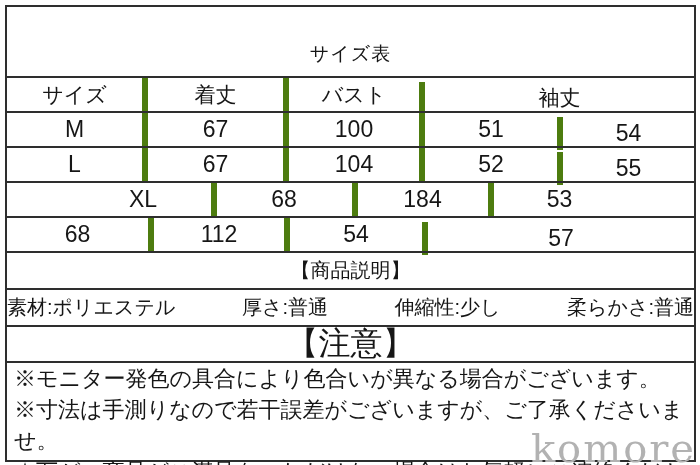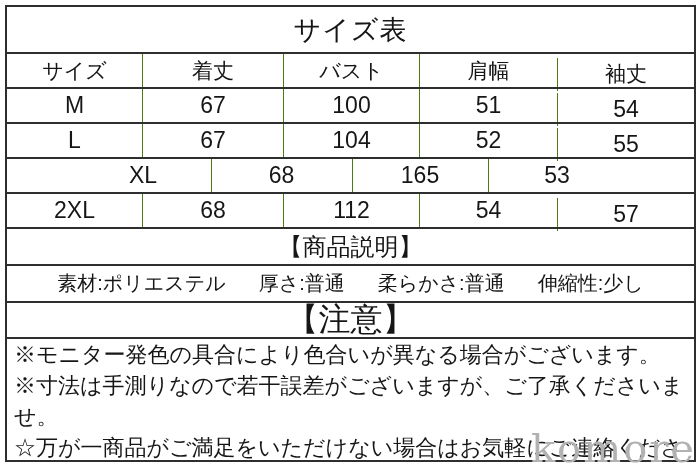--- a/index.html
+++ b/index.html
@@ -30,50 +30,50 @@
   .row {
     display: flex;
     align-items: center;
     justify-content: center;
     box-sizing: border-box;
     border-top: 2px solid #2e2e2e;
     flex: 0 0 auto;
   }
   .row.first { border-top: none; }
 
-  .title-row { height: 45px; font-size: 27px; letter-spacing: 1px; }
+  .title-row { height: 45px; font-size: 19px; letter-spacing: 1px; margin-top: 24px; }
 
   .grid-row { height: 35px; }
   .grid-row .c {
     display: flex;
     align-items: center;
     justify-content: center;
     height: 100%;
     box-sizing: border-box;
-    border-left: 1px solid #4d7c0f;
+    border-left: 6px solid #4d7c0f;
   }
   .grid-row .c:first-child { border-left: none; text-align: right; }
   .c.w1 { width: 135px; }
   .c.w2 { width: 141px; }
   .c.w3 { width: 136px; }
   .c.w4 { width: 138px; }
   .c.w5 { flex: 1; margin-top: 7px; }
 
   .header-row { font-size: 21px; }
   .data-row  { font-size: 23px; }
 
-  .section-row { height: 37px; font-size: 24px; }
+  .section-row { height: 37px; font-size: 20px; }
   .caution-row { height: 36px; font-size: 32px; }
 
   .specs-row {
     height: 37px;
     font-size: 20px;
     display: flex;
     align-items: center;
-    justify-content: center;
+    justify-content: space-between;
     gap: 33px;
   }
 
   .notes-row {
     flex: 1 1 auto;
     display: flex;
     flex-direction: column;
     align-items: flex-start;
     justify-content: center;
     padding-left: 7px;
@@ -97,21 +97,20 @@
 <body>
 
 <div class="sheet">
 
   <div class="row first title-row">サイズ表</div>
 
   <div class="row grid-row header-row">
     <div class="c w1">サイズ</div>
     <div class="c w2">着丈</div>
     <div class="c w3">バスト</div>
-    <div class="c w4">肩幅</div>
     <div class="c w5">袖丈</div>
   </div>
 
   <div class="row grid-row data-row">
     <div class="c w1">M</div>
     <div class="c w2">67</div>
     <div class="c w3">100</div>
     <div class="c w4">51</div>
     <div class="c w5">54</div>
   </div>
@@ -120,39 +119,38 @@
     <div class="c w1">L</div>
     <div class="c w2">67</div>
     <div class="c w3">104</div>
     <div class="c w4">52</div>
     <div class="c w5">55</div>
   </div>
 
   <div class="row grid-row data-row">
     <div class="c w1">XL</div>
     <div class="c w2">68</div>
-    <div class="c w3">165</div>
+    <div class="c w3">184</div>
     <div class="c w4">53</div>
   </div>
 
   <div class="row grid-row data-row">
-    <div class="c w1">2XL</div>
     <div class="c w2">68</div>
     <div class="c w3">112</div>
     <div class="c w4">54</div>
     <div class="c w5">57</div>
   </div>
 
   <div class="row section-row">【商品説明】</div>
 
   <div class="row specs-row">
     <span>素材:ポリエステル</span>
     <span>厚さ:普通</span>
+    <span>伸縮性:少し</span>
     <span>柔らかさ:普通</span>
-    <span>伸縮性:少し</span>
   </div>
 
   <div class="row caution-row">【注意】</div>
 
   <div class="row notes-row">
     <div>※モニター発色の具合により色合いが異なる場合がございます。</div>
     <div>※寸法は手測りなので若干誤差がございますが、ご了承くださいませ。</div>
     <div>☆万が一商品がご満足をいただけない場合はお気軽にご連絡ください。</div>
   </div>
 

